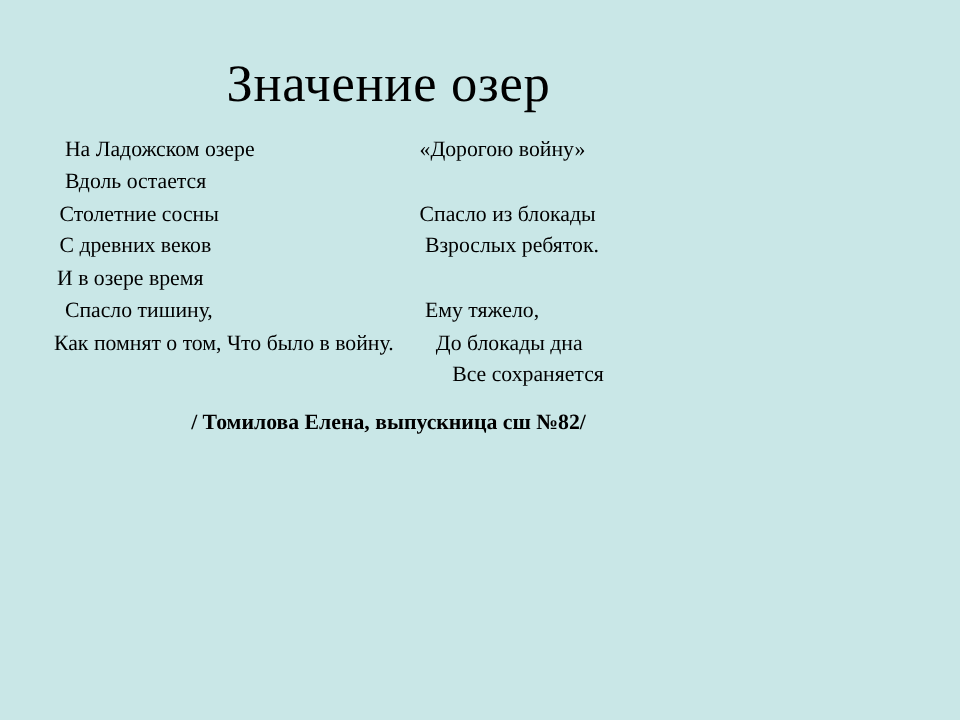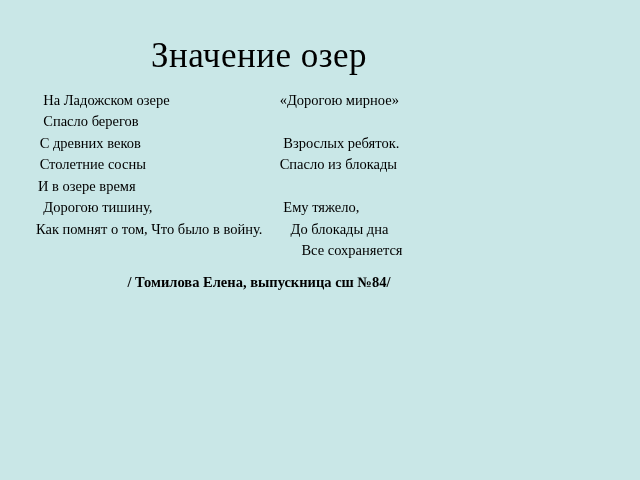--- a/index.html
+++ b/index.html
@@ -79,46 +79,46 @@
 <body>
 
 <div class="slide">
 
   <h1 class="title">Значение озер</h1>
 
 
   <div class="poem">
     <div class="poem-row">
       <div class="col-left">  На Ладожском озере</div>
-      <div class="col-right">«Дорогою мирное»</div>
+      <div class="col-right">«Дорогою войну»</div>
     </div>
     <div class="poem-row">
-      <div class="col-left">  Спасло берегов</div>
+      <div class="col-left">  Вдоль остается</div>
+    </div>
+    <div class="poem-row">
+      <div class="col-left"> Столетние сосны</div>
+      <div class="col-right">Спасло из блокады</div>
     </div>
     <div class="poem-row">
       <div class="col-left"> С древних веков</div>
       <div class="col-right"> Взрослых ребяток.</div>
     </div>
     <div class="poem-row">
-      <div class="col-left"> Столетние сосны</div>
-      <div class="col-right">Спасло из блокады</div>
-    </div>
-    <div class="poem-row">
       <div class="col-right">И в озере время</div>
     </div>
     <div class="poem-row">
-      <div class="col-left">  Дорогою тишину,</div>
+      <div class="col-left">  Спасло тишину,</div>
       <div class="col-right"> Ему тяжело,</div>
     </div>
     <div class="poem-row">
       <div class="col-left">Как помнят о том, Что было в войну.</div>
       <div class="col-right">   До блокады дна</div>
     </div>
     <div class="poem-row">
       <div class="col-left"></div>
       <div class="col-right">      Все сохраняется</div>
     </div>
   </div>
 
 
-  <div class="credit">/ Томилова Елена, выпускница сш №84/</div>
+  <div class="credit">/ Томилова Елена, выпускница сш №82/</div>
 
 </div>
 
 </body></html>

